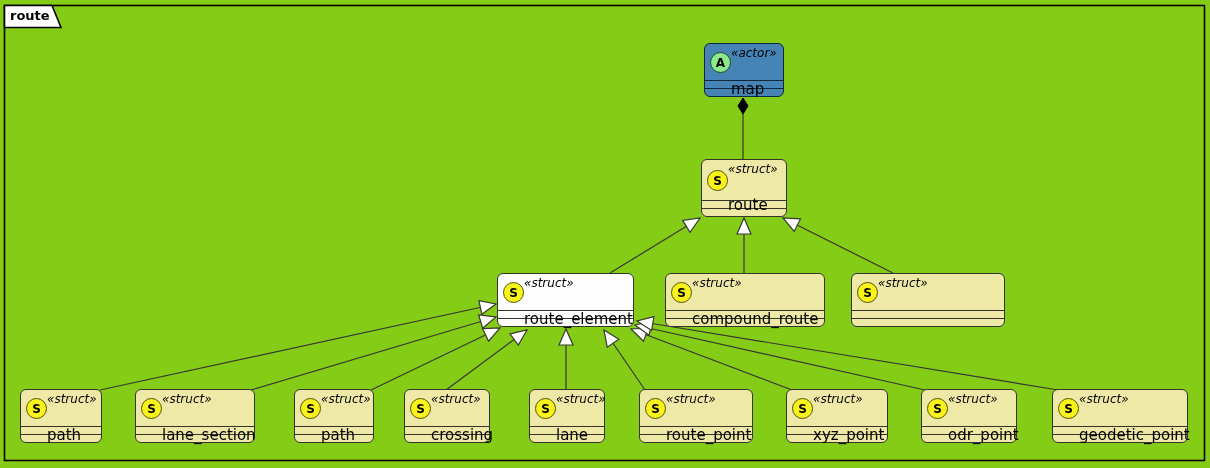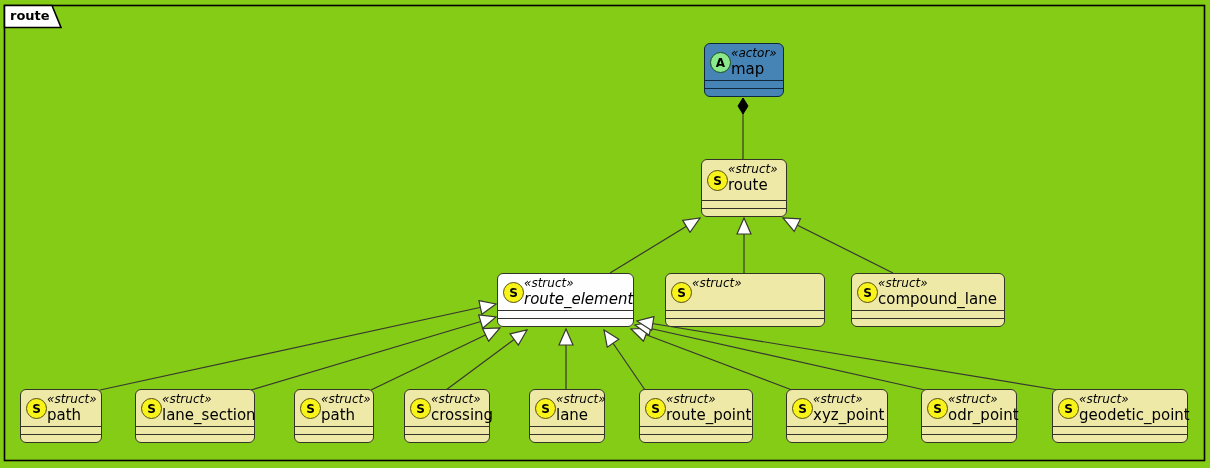--- a/index.html
+++ b/index.html
@@ -13,22 +13,22 @@
   .uml-node.abstract{background:#FEFEFE;}
   .hd{position:relative;height:36px;}
   .uml-node.tall .hd{height:40px;}
   .spot{position:absolute;left:5px;top:8px;width:19px;height:19px;border-radius:50%;
         background:#F8F319;border:1.2px solid #55500F;font-size:12px;font-weight:bold;
         display:flex;align-items:center;justify-content:center;}
   .uml-node.tall .spot{top:10px;}
   .uml-node.actor .spot{background:#8BE88B;border-color:#1E4D1E;}
   .tt{margin-left:26px;padding-top:2px;text-align:left;white-space:nowrap;}
   .st{font-size:12px;font-style:italic;line-height:14px;}
-  .nm{font-size:15px;line-height:18px;}
-  .uml-node.abstract .nm{font-style:italic;}
+  .nm{font-size:15px;line-height:18px;margin-top:20px;}
+  .uml-node.abstract .nm{}
   .cp{height:7px;border-top:1.2px solid #35342B;}
   .uml-node.actor .cp{border-color:#11293F;}
 </style>
 </head>
 <body>
 
 <div id="canvas">
 
   <svg id="arrow-layer" width="1210" height="468" viewBox="0 0 1210 468">
     <defs>
@@ -96,32 +96,32 @@
     </div>
     <div class="cp"></div>
     <div class="cp"></div>
   </div>
 
   <div class="uml-node" style="left:665px;top:273px;width:158px">
     <div class="hd">
       <span class="spot">S</span>
       <div class="tt">
         <div class="st">«struct»</div>
+        <div class="nm">compound_route</div>
       </div>
     </div>
     <div class="cp"></div>
     <div class="cp"></div>
   </div>
 
   <div class="uml-node" style="left:851px;top:273px;width:152px">
     <div class="hd">
       <span class="spot">S</span>
       <div class="tt">
         <div class="st">«struct»</div>
-        <div class="nm">compound_lane</div>
       </div>
     </div>
     <div class="cp"></div>
     <div class="cp"></div>
   </div>
 
   <div class="uml-node" style="left:20px;top:389px;width:80px">
     <div class="hd">
       <span class="spot">S</span>
       <div class="tt">

